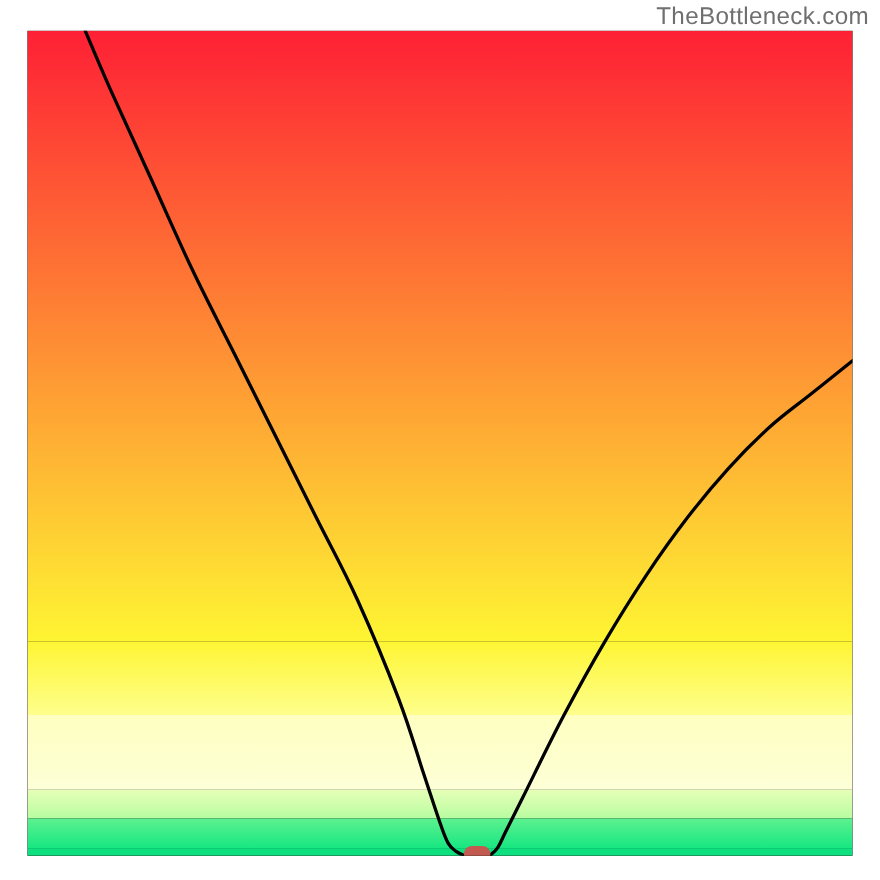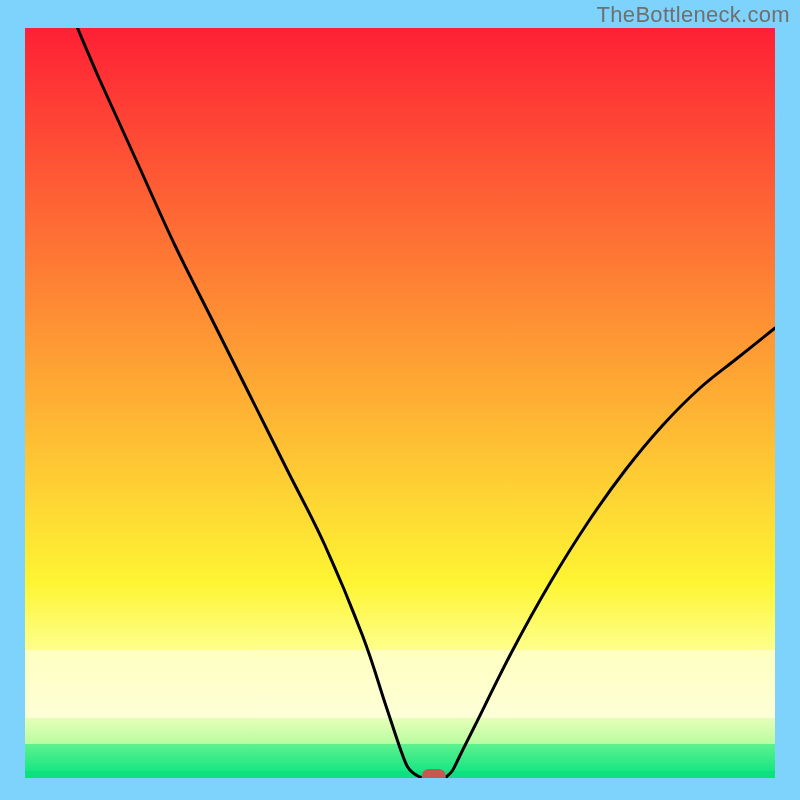--- a/index.html
+++ b/index.html
@@ -8,21 +8,21 @@
     width: 800px;
     height: 800px;
     background: #000;
     overflow: hidden;
     font-family: Arial, Helvetica, sans-serif;
   }
   .frame {
     position: relative;
     width: 800px;
     height: 800px;
-    background: #7dd3fc;
+    background: #ffffff;
   }
   .watermark {
     position: absolute;
     top: 2px;
     right: 10px;
     color: #6f6f6f;
     font-size: 22px;
     font-weight: 500;
     letter-spacing: 0.3px;
     z-index: 5;

